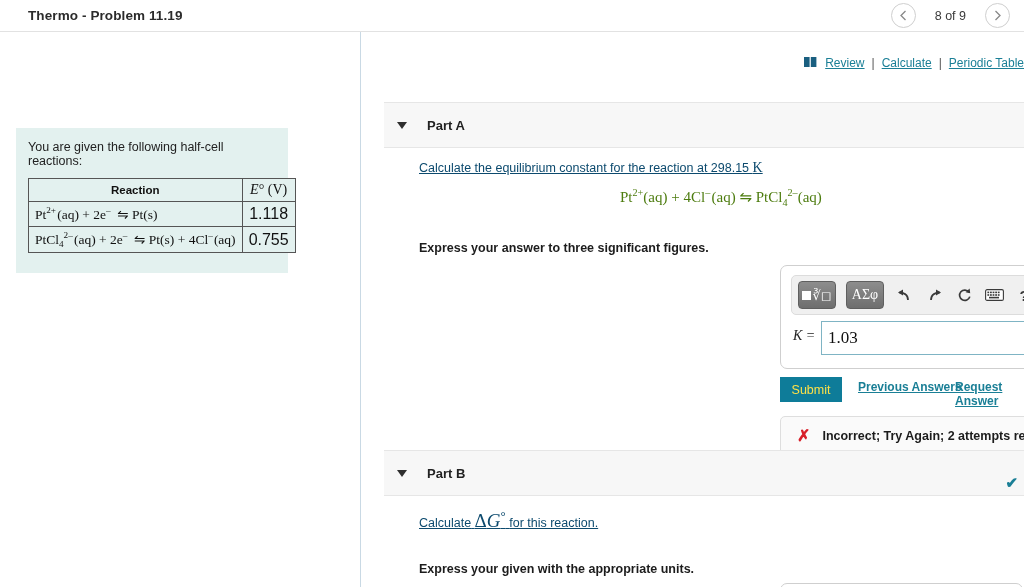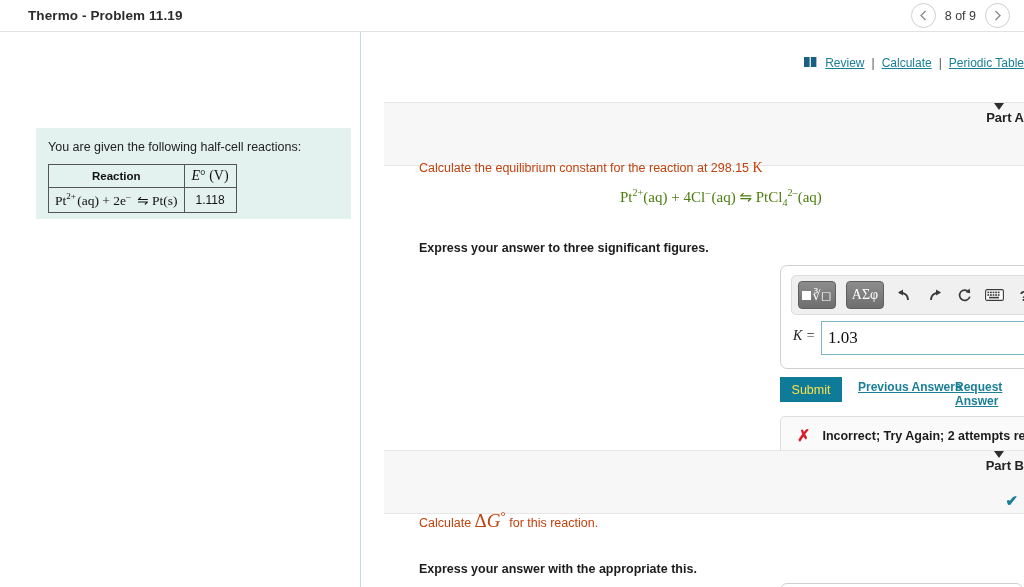--- a/index.html
+++ b/index.html
@@ -17,21 +17,21 @@
     position: absolute; top: 0; left: 0; width: 1024px; height: 31px;
     background: #fff;
   }
   .topbar-title {
     position: absolute; left: 28px; top: 8px;
     font-size: 13.5px; font-weight: bold; color: #2b2b2b;
     letter-spacing: 0.1px;
   }
   .pager {
     position: absolute; right: 14px; top: 3px;
-    display: flex; align-items: center; gap: 9px; text-align: center;
+    display: flex; align-items: center; gap: 19px; text-align: center;
   }
   .pager-btn {
     width: 25px; height: 25px; border-radius: 50%;
     border: 1px solid #cfcfcf; background: #fff;
     display: flex; align-items: center; justify-content: center;
     cursor: pointer;
   }
   .pager-btn svg { display:block; }
   .pager-label { font-size: 12.5px; color: #3a3a3a; }
 
@@ -42,23 +42,23 @@
 
   
   .col-divider {
     position: absolute; left: 360px; top: 32px; width: 1px; height: 555px;
     background: #c9d9e4;
   }
 
   
   .left-col { position: absolute; left: 0; top: 32px; width: 360px; height: 555px; background:#fff; }
   .problem-box {
-    position: absolute; left: 36px; top: 96px; width: 315px;
+    position: absolute; left: 16px; top: 96px; width: 272px;
     background: #e3f1ef;
-    padding: 12px 12px 6px 12px;
+    padding: 12px 12px 20px 12px;
   }
   .problem-intro {
     font-size: 12.5px; color: #222; margin-bottom: 10px;
   }
   table.halfcell {
     border-collapse: collapse;
     background: #e3f1ef;
     font-family: "Liberation Serif", serif;
   }
   table.halfcell th, table.halfcell td {
@@ -71,60 +71,60 @@
     font-family: "Liberation Sans", sans-serif;
     font-size: 11.5px; font-weight: bold; text-align: center;
   }
   table.halfcell th.ecol {
     font-family: "Liberation Serif", serif;
     font-weight: normal; font-size: 14px;
   }
   table.halfcell td.rxn { text-align: left; white-space: nowrap; }
   table.halfcell td.val {
     text-align: center; font-family: "Liberation Sans", sans-serif;
-    font-size: 12px; width: 52px;
+    font-size: 16px; width: 52px;
   }
   .mi { font-style: italic; }
   sup.chg { font-size: 0.68em; vertical-align: super; }
   sub.sb { font-size: 0.68em; vertical-align: sub; }
 
   
   .right-col { position: absolute; left: 361px; top: 32px; width: 663px; height: 555px; background:#fff; }
 
   .toplinks {
     position: absolute; right: 0px; top: 24px;
     display: flex; align-items: center; gap: 6px;
     font-size: 12px;
   }
   .toplinks a { color: #1a7f96; text-decoration: underline; }
   .toplinks .sep { color: #555; padding: 0 1px; }
   .book-icon { display:inline-block; margin-right: 2px; }
 
   .part-header {
-    position: absolute; left: 23px; width: 640px; height: 64px;
+    position: absolute; left: 23px; width: 640px; height: 46px;
     background: #f7f7f7;
     border-top: 1px solid #e6e6e6;
     border-bottom: 1px solid #e6e6e6;
-    display: flex; align-items: flex-end; flex-direction: column;
+    display: flex; align-items: center;
   }
   .caret {
     width: 0; height: 0; margin-left: 13px; margin-right: 20px;
     border-left: 5.5px solid transparent;
     border-right: 5.5px solid transparent;
     border-top: 7px solid #2e2e2e;
     cursor: pointer;
   }
   .part-label { font-size: 13px; font-weight: bold; color: #222; }
   .part-check {
     position: absolute; right: 6px; bottom: 3px;
     color: #1a7f96; font-size: 15px; font-weight: bold;
   }
 
   .qtext {
-    position: absolute; font-size: 12.5px; color: #c2410c;
+    position: absolute; font-size: 12.5px; color: #0c4a6e; text-decoration: underline;
   }
   .eqn {
     position: absolute; font-family: "Liberation Serif", serif;
     font-size: 15px; color: #4d7c0f;
   }
   .bold-instr {
     position: absolute; font-size: 12.5px; font-weight: bold; color: #1c1c1c;
   }
 
   
@@ -222,20 +222,24 @@
 
       <table class="halfcell">
         <tbody>
             <tr>
           <th>Reaction</th>
           <th class="ecol"><span class="mi">E</span>° (V)</th>
         </tr>
         <tr>
           <td class="rxn">Pt<sup class="chg">2+</sup> (aq) + 2e<sup class="chg">–</sup> &nbsp;⇋ Pt(s)</td>
           <td class="val">1.118</td>
+        </tr>
+        <tr>
+          <td class="rxn">PtCl<sub class="sb">4</sub><sup class="chg">2–</sup> (aq) + 2e<sup class="chg">–</sup> &nbsp;⇋ Pt(s) + 4Cl<sup class="chg">–</sup> (aq)</td>
+          <td class="val">0.755</td>
         </tr>
       </tbody>
         </table>
     </div>
   </div>
 
   <div class="right-col">
 
     <div class="toplinks">
       <span class="book-icon">
@@ -332,21 +336,21 @@
       <div class="part-label">Part B</div>
       <div class="part-check">✔</div>
     </div>
 
     <div class="qtext" style="left:58px; top:476px;">
       <span>Calculate</span>
       <span style="font-family:'Liberation Serif',serif;font-size:19px;">Δ<span class="mi">G</span><sup class="chg">°</sup></span>
       <span>for this reaction.</span>
     </div>
 
-    <div class="bold-instr" style="left:58px; top:530px;">Express your answer with the appropriate this.</div>
+    <div class="bold-instr" style="left:58px; top:530px;">Express your given with the appropriate units.</div>
 
     <div class="answer-box-b">
       
       
     </div>
 
   </div>
 </div>
 
 </body></html>

